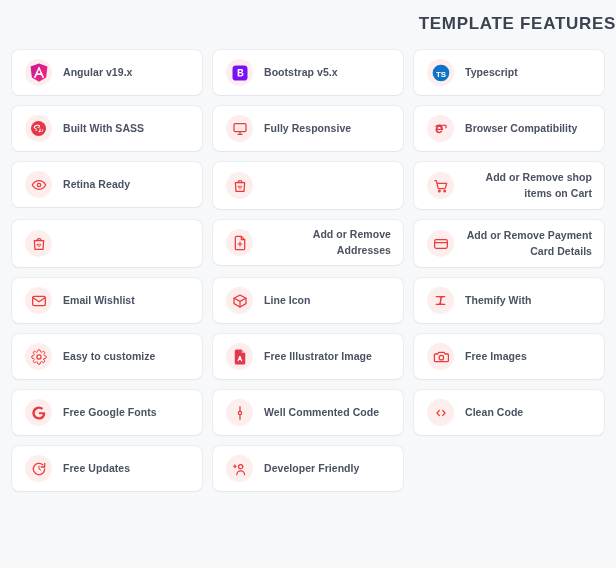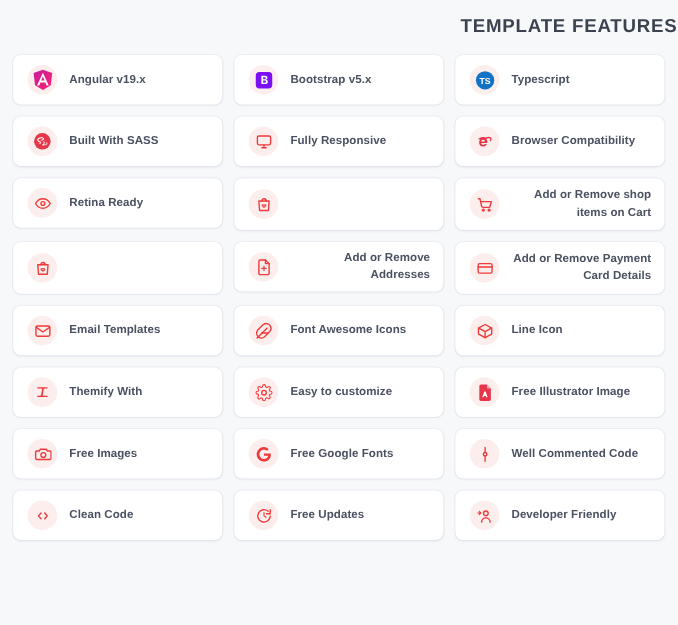--- a/index.html
+++ b/index.html
@@ -182,31 +182,21 @@
       </span>
       <span class="label">Add or Remove Payment Card Details</span>
     </div>
     <div class="card">
       <span class="icon-wrap">
         <svg width="16" height="16" viewBox="0 0 24 24" fill="none" stroke="#ee3a3a" stroke-width="1.9" stroke-linecap="round" stroke-linejoin="round">
           <rect x="2.5" y="5" width="19" height="14" rx="2.2"></rect>
           <path d="M3 7l9 6.2L21 7"></path>
         </svg>
       </span>
-      <span class="label">Email Templates</span>
-    </div>
-    <div class="card">
-      <span class="icon-wrap">
-        <svg width="16" height="16" viewBox="0 0 24 24" fill="none" stroke="#ee3a3a" stroke-width="1.9" stroke-linecap="round" stroke-linejoin="round">
-          <path d="M20.2 12.2A6.6 6.6 0 0 0 11 3L3.5 10.5a6.6 6.6 0 0 0 9.3 9.3z"></path>
-          <path d="M16 8 2.5 21.5"></path>
-          <path d="M17.5 14.5H9"></path>
-        </svg>
-      </span>
-      <span class="label">Font Awesome Icons</span>
+      <span class="label">Email Wishlist</span>
     </div>
     <div class="card">
       <span class="icon-wrap">
         <svg width="16" height="16" viewBox="0 0 24 24" fill="none" stroke="#ee3a3a" stroke-width="1.9" stroke-linecap="round" stroke-linejoin="round">
           <path d="M21 16V8l-9-5-9 5v8l9 5z"></path>
           <path d="M3.3 7.8 12 12.6l8.7-4.8M12 12.6V21"></path>
         </svg>
       </span>
       <span class="label">Line Icon</span>
     </div>

